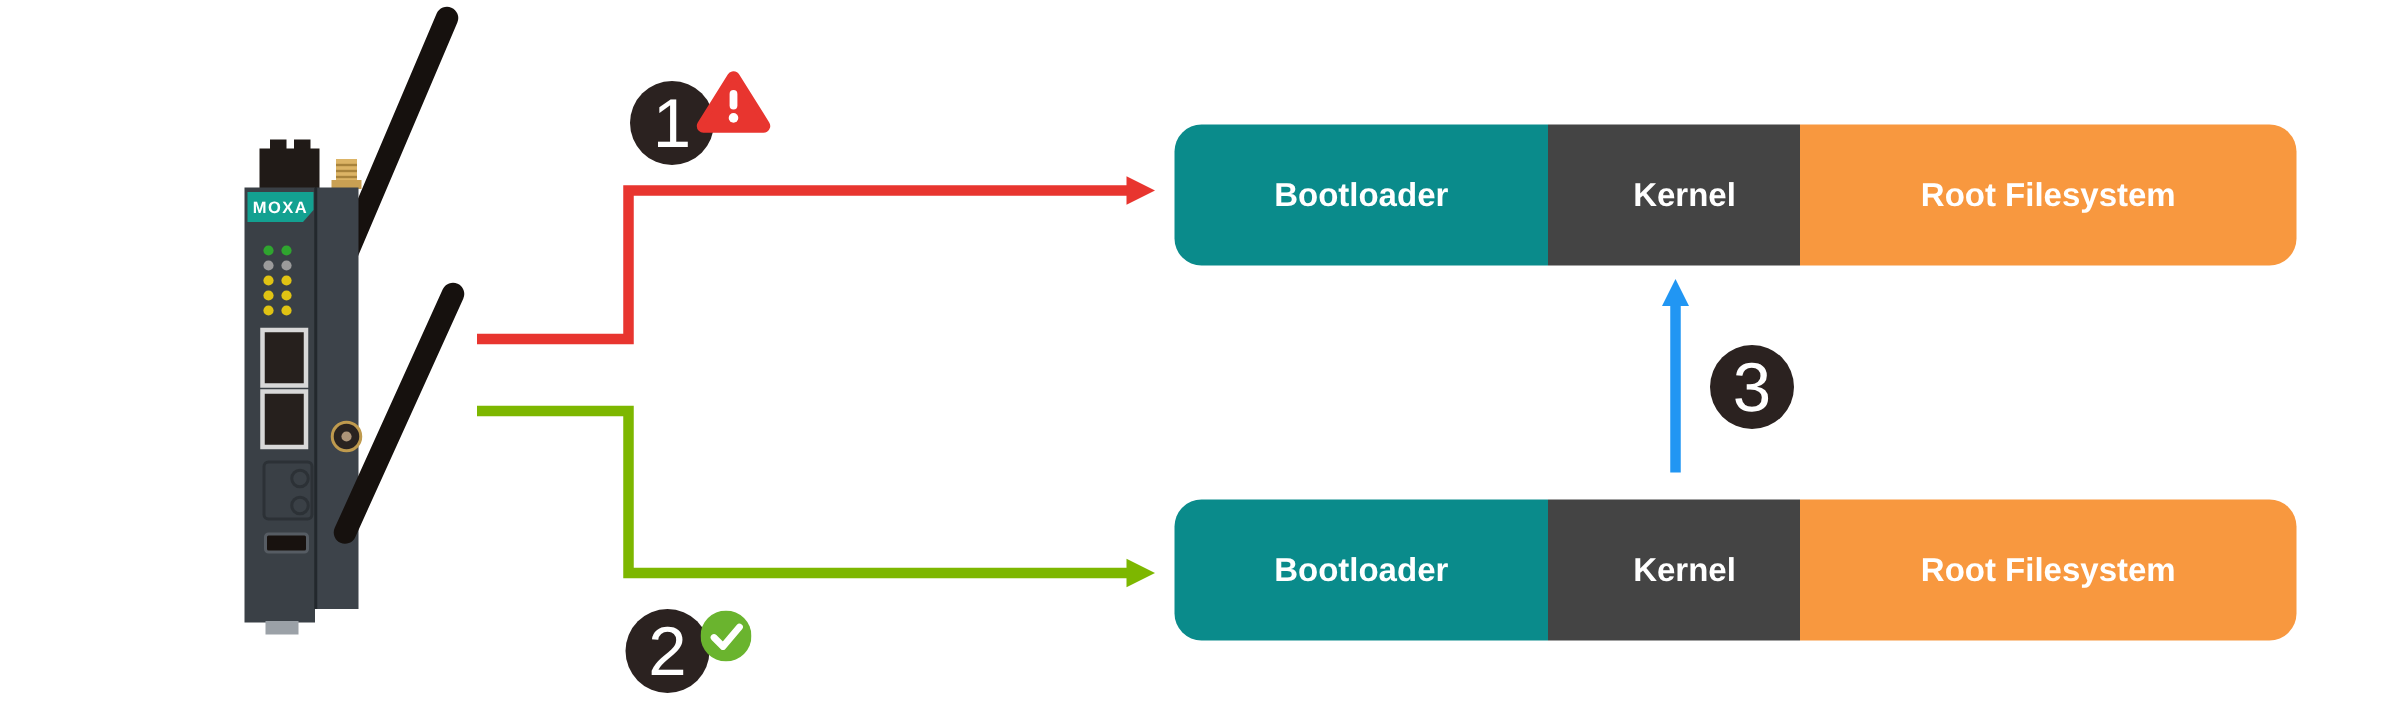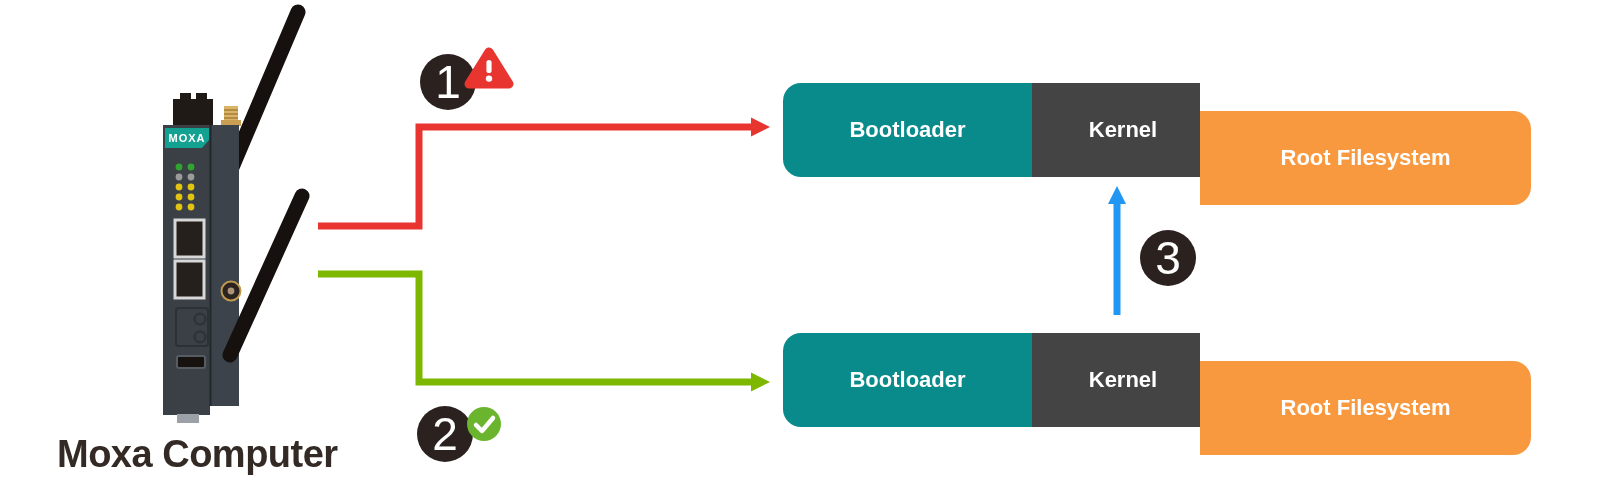--- a/index.html
+++ b/index.html
@@ -14,21 +14,21 @@
              color:#332a25; letter-spacing:-0.5px; white-space:nowrap; }
 
   
   .bank { position:absolute; left:783px; width:750px; height:94px; display:flex; }
   .bank-top { top:83px; }
   .bank-bottom { top:333px; }
   .seg { height:94px; display:flex; align-items:center; justify-content:center;
          color:#ffffff; font-size:22px; font-weight:700; white-space:nowrap; }
   .seg-boot  { width:249px; border-radius:18px 0 0 18px; }
   .seg-kernel{ width:168px;padding-left:14px; }
-  .seg-root  { width:331px; border-radius:0 18px 18px 0;margin-top:28px; }
+  .seg-root  { width:331px; border-radius:0 18px 18px 0; }
 
   
   #arrows-svg { position:absolute; left:0; top:0; width:1600px; height:480px; pointer-events:none; }
 
   
   .step-circle { position:absolute; width:56px; height:56px; border-radius:50%;
                  color:#ffffff; font-size:46px; font-weight:500; text-align:center;
                  line-height:57px; }
   #step1 { left:420px; top:54px; }
   #step2 { left:417px; top:406px; }
@@ -97,21 +97,20 @@
       <circle cx="170" cy="337" r="5.5"></circle>
     </g>
 
     <rect x="147" y="356" width="28" height="12" rx="2" fill="#18120f" stroke="#565c63" stroke-width="2"></rect>
 
     <rect x="147" y="414" width="22" height="9" fill="#9ba1a7"></rect>
 
     <line x1="200" y1="355" x2="272" y2="196" stroke="#16110e" stroke-width="15" stroke-linecap="round"></line>
   </svg>
 
-  <div class="caption">Moxa Computer</div>
 
   <div class="bank bank-top">
     <div class="seg seg-boot" style="background: rgb(10, 139, 139);">Bootloader</div>
     <div class="seg seg-kernel" style="background: rgb(68, 68, 68);">Kernel</div>
     <div class="seg seg-root" style="background: rgb(248, 152, 63);">Root Filesystem</div>
   </div>
 
   <div class="bank bank-bottom">
     <div class="seg seg-boot" style="background: rgb(10, 139, 139);">Bootloader</div>
     <div class="seg seg-kernel" style="background: rgb(68, 68, 68);">Kernel</div>

